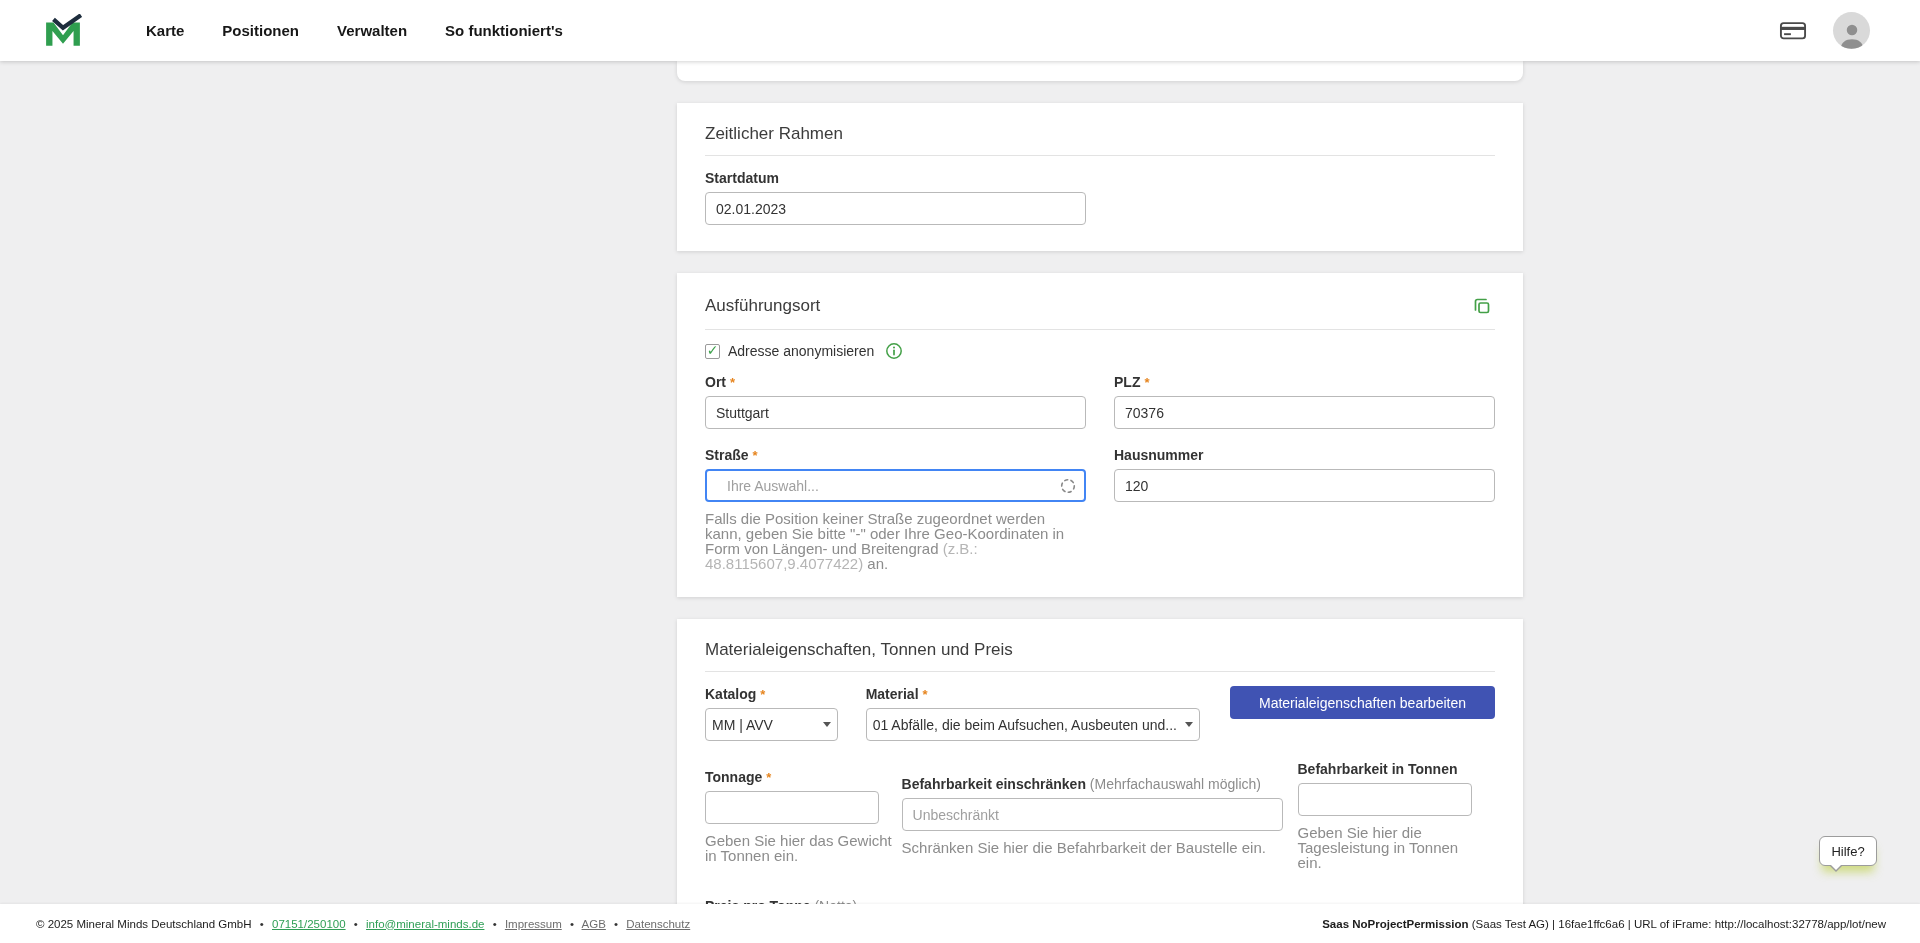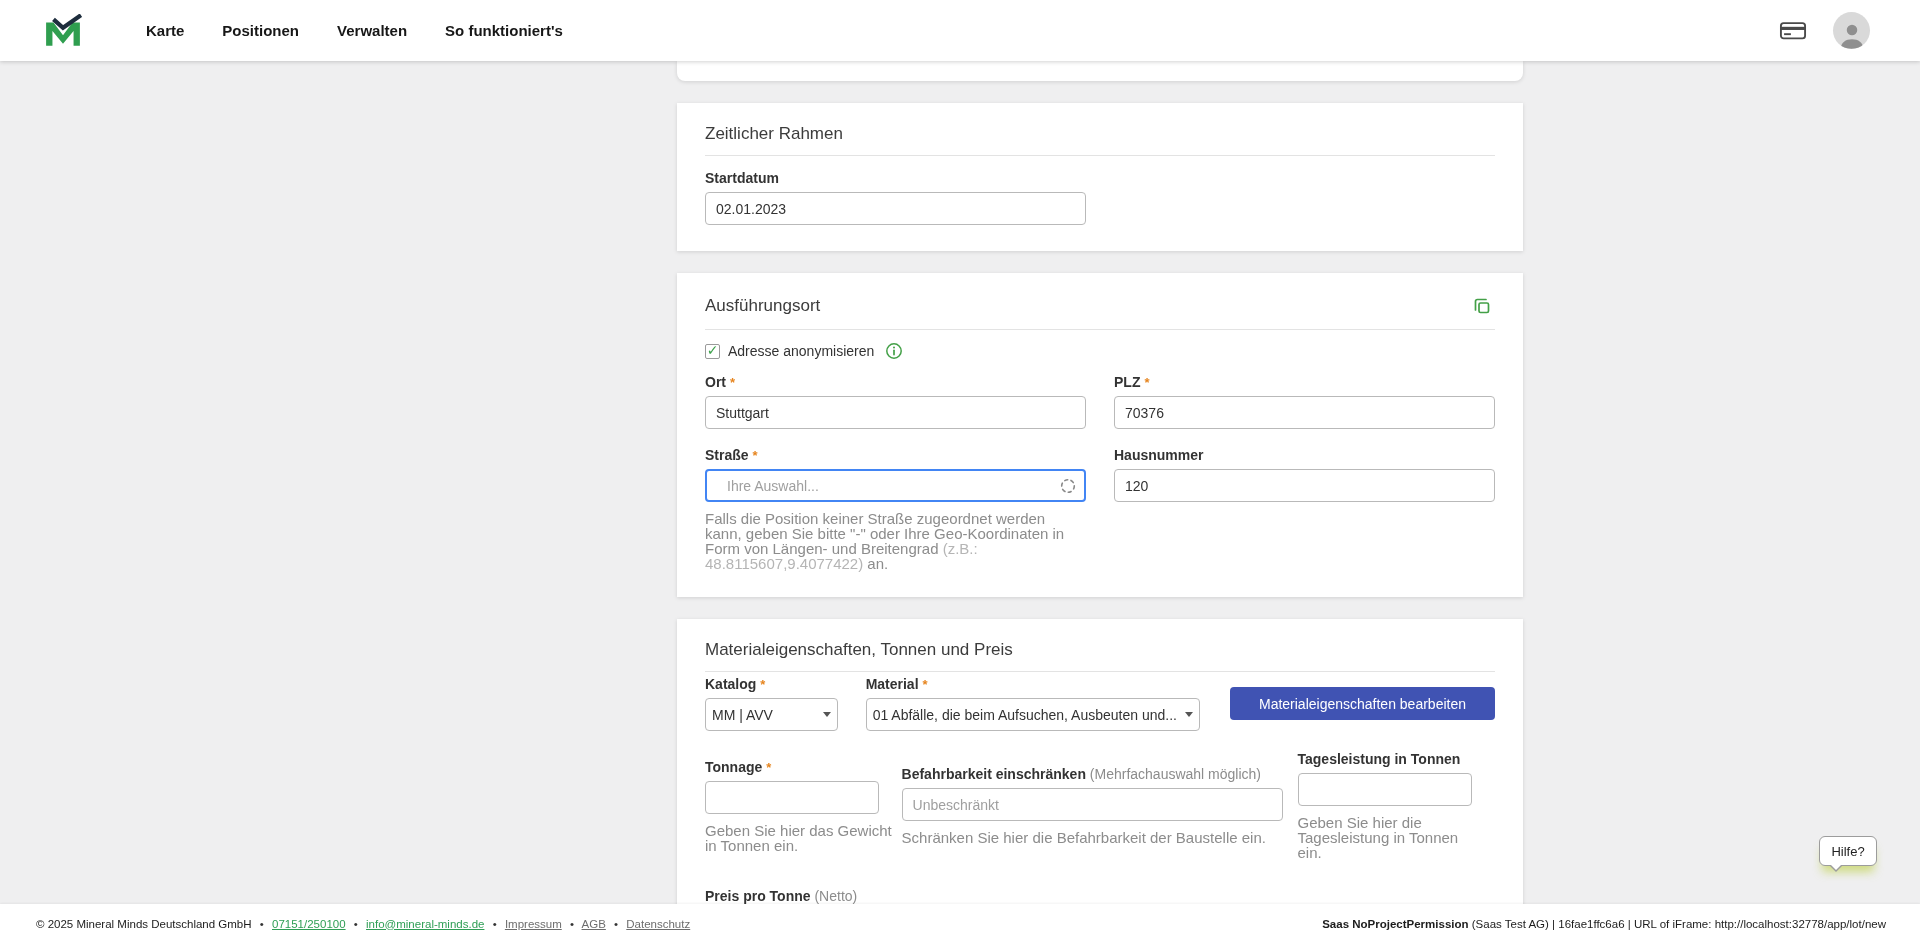--- a/index.html
+++ b/index.html
@@ -41,21 +41,21 @@
   .checkbox{width:15px;height:15px;border:1px solid #9a9a9a;border-radius:2px;background:#fff;cursor:pointer;display:flex;align-items:center;justify-content:center;flex:none}
   .checkbox .check{color:#3da14c;font-size:14px;font-weight:700;line-height:1;margin-top:-2px}
   .cb-label{font-size:14px;color:#333}
   .info-icon{display:flex;margin-left:3px;cursor:pointer}
 
   .select{height:33px;border:1px solid #b9b9b9;border-radius:4px;background:#fff;display:flex;align-items:center;padding:0 6px;cursor:pointer;gap:8px}
   .select .val{font-size:14px;color:#333;flex:1;white-space:nowrap;overflow:hidden;text-overflow:ellipsis}
   .caret{width:0;height:0;border-left:4px solid transparent;border-right:4px solid transparent;border-top:5px solid #555;flex:none}
   .btn-primary{height:33px;background:#4053b3;color:#fff;border:none;border-radius:4px;padding:0 29px;font-family:inherit;font-size:14px;cursor:pointer;white-space:nowrap}
 
-  .rowA{display:flex;margin-top:4px;align-items:center}
+  .rowA{display:flex;margin-top:14px;align-items:flex-start}
   .blk-katalog{width:153px}
   .blk-material{width:337px;margin-left:28px}
   .blk-button{margin-left:30px}
   .rowB{display:flex;margin-top:20px;align-items:center}
   .colA{width:205px}
   .colB{width:413px}
   .colC{width:206px}
   .colA .t-input,.colC .t-input{width:174px}
   .colB .t-input{width:381px}
   .colC .helper{max-width:178px}
@@ -226,21 +226,21 @@
         <div class="colB">
           <label class="f-label">
             <span>Befahrbarkeit einschränken</span>
             <span class="label-suffix">(Mehrfachauswahl möglich)</span>
           </label>
           <input class="t-input" placeholder="Unbeschränkt" style="">
           <p class="helper">Schränken Sie hier die Befahrbarkeit der Baustelle ein.</p>
         </div>
         <div class="colC">
           <label class="f-label">
-            <span>Tagesleistung in Tonnen</span>
+            <span>Befahrbarkeit in Tonnen</span>
           </label>
           <input class="t-input" value="" style="">
           <p class="helper">Geben Sie hier die Tagesleistung in Tonnen ein.</p>
         </div>
       </div>
 
       <div class="preis-block">
         <label class="f-label">
           <span>Preis pro Tonne</span>
           <span class="label-suffix">(Netto)</span>

